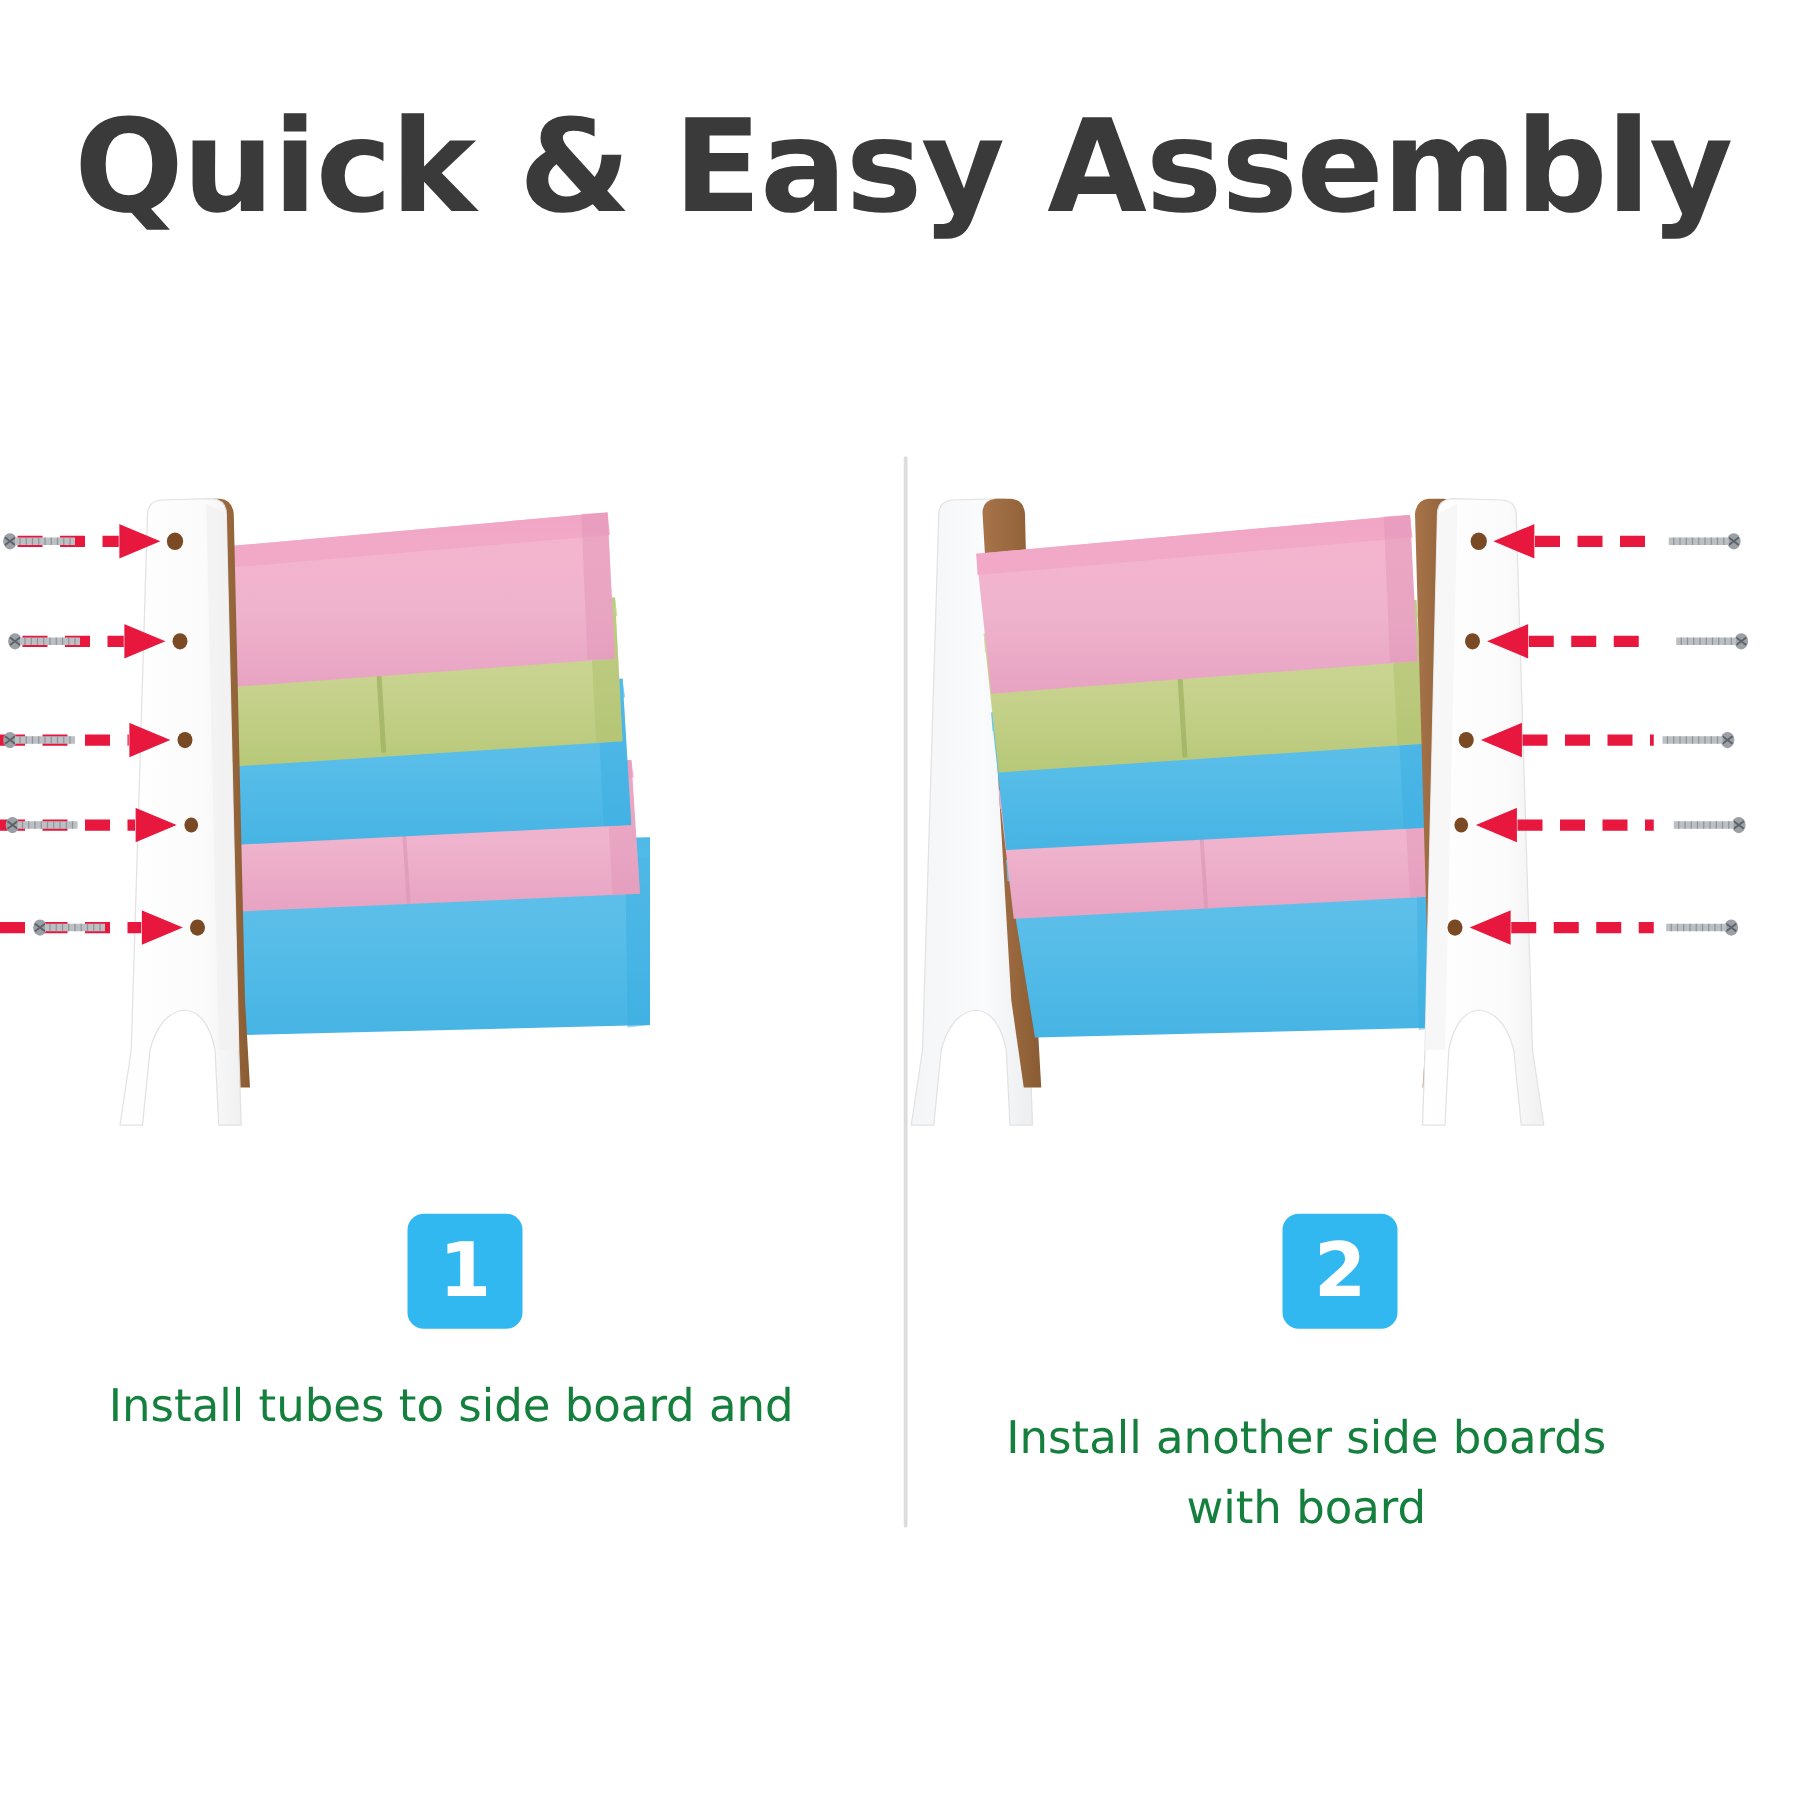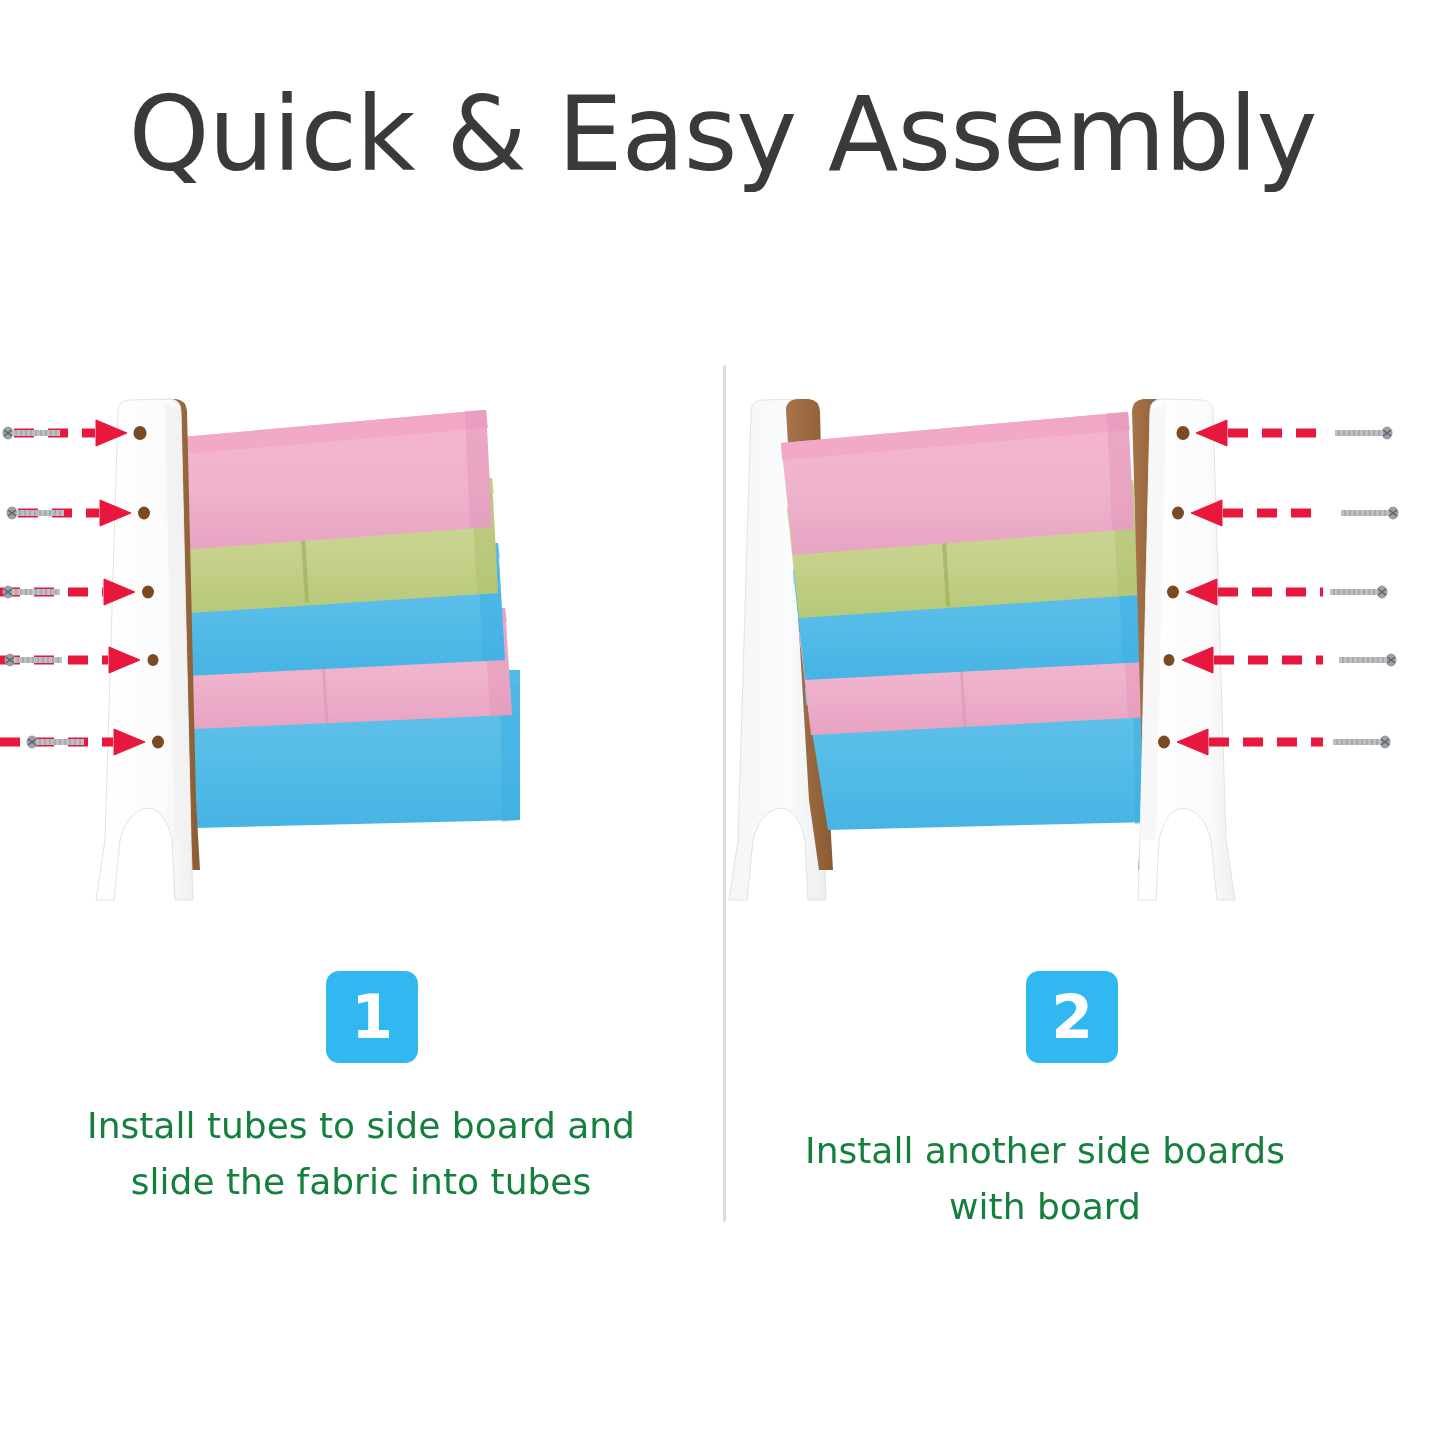--- a/index.html
+++ b/index.html
@@ -11,21 +11,21 @@
     position:relative;
   }
   .page{position:relative;width:1445px;height:1445px;}
 
   
   .title{
     position:absolute;
     left:0;top:78px;width:1445px;
     text-align:center;
     font-family:"DejaVu Sans", sans-serif;
-    font-weight:normal;
+    font-weight:bold;
     font-size:103px;
     letter-spacing:-1px;
     color:#3a3a3a;
     line-height:1.1;
     white-space:nowrap;
   }
 
   
   .divider{
     position:absolute;
@@ -273,21 +273,20 @@
             </g>
           </g>
         </g>
       </svg>
     </div>
 
     <div class="badge" style="left:326px;top:971px;">1</div>
 
     <div class="caption" style="left:21px;top:1098px;">
       <span class="line">Install tubes to side board and</span>
-      <span class="line">slide the fabric into tubes</span>
     </div>
   </div>
 
   <div class="col col-right">
 
     <div class="figure">
       <svg width="722" height="560" viewBox="0 0 722 560">
         <defs>
           <linearGradient id="pk2" x1="0" y1="0" x2="0" y2="1">
             <stop offset="0%" stop-color="#f09cbe"></stop>

